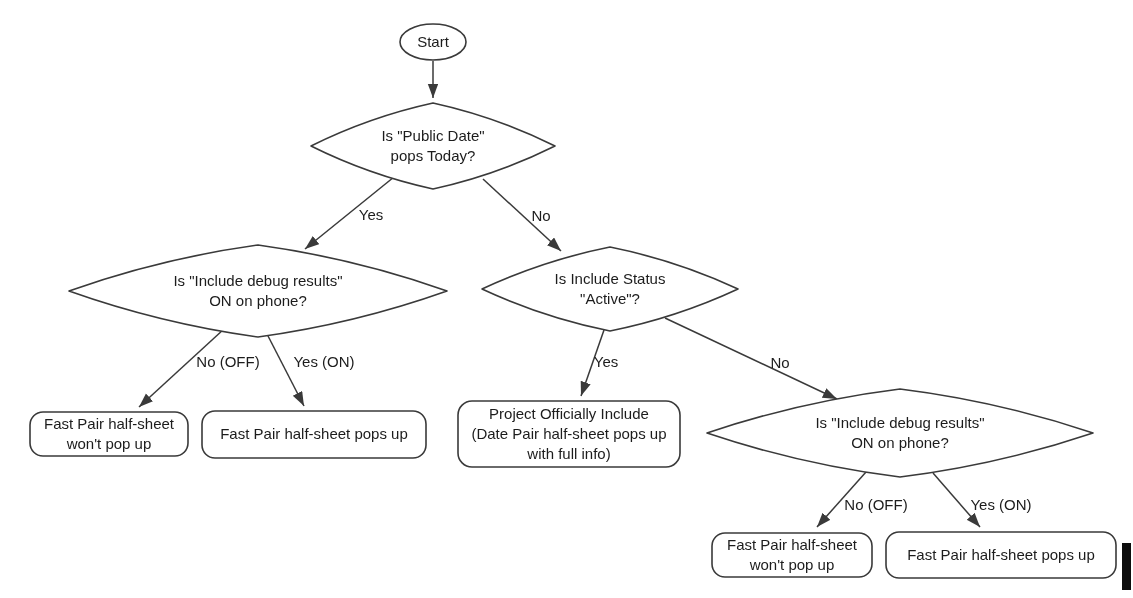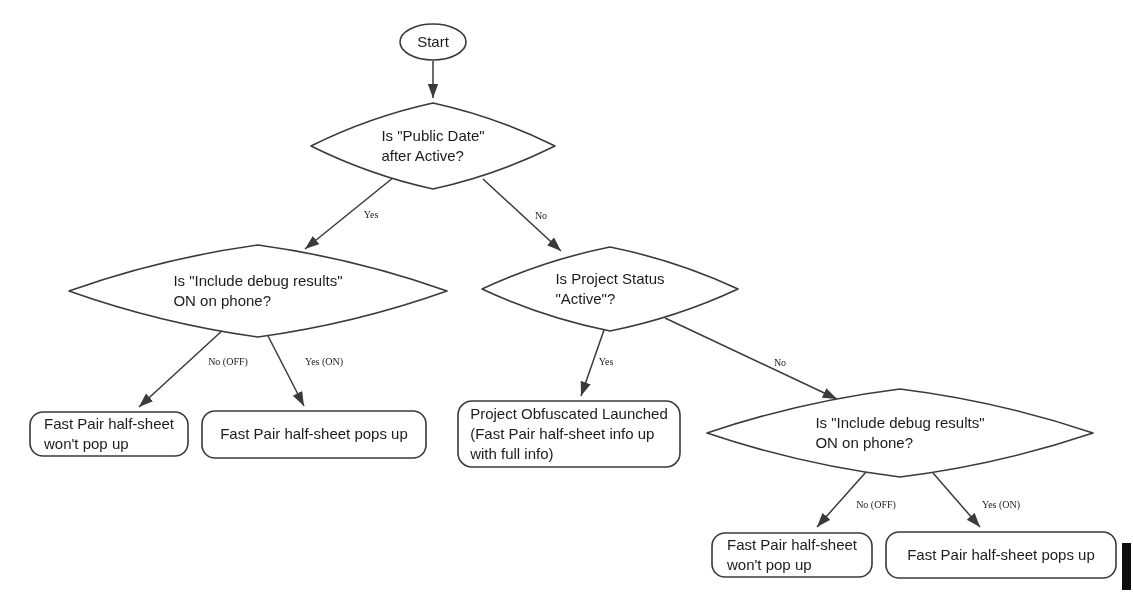--- a/index.html
+++ b/index.html
@@ -10,26 +10,26 @@
     position:relative; width:1133px; height:598px; background:var(--bg);
     font-family:"Liberation Sans", sans-serif; color:var(--text); overflow:hidden;
   }
   .canvas svg{position:absolute; left:0; top:0;}
   .shape{fill:#ffffff; stroke:var(--stroke); stroke-width:1.6; stroke-linejoin:round;}
   .edge{stroke:var(--stroke); stroke-width:1.5; fill:none;}
   .arrowhead-fill{fill:var(--stroke);}
   .cursor-bar{fill:#0d0d0d;}
   .node-label{
     position:absolute; transform:translate(-50%,-50%);
-    font-size:15px; line-height:20px; white-space:nowrap;
+    text-align:center; font-size:15px; line-height:20px; white-space:nowrap;
   }
   .node-label span{display:block;}
   .edge-label{
     position:absolute; transform:translate(-50%,-50%);
-    font-size:10px; white-space:nowrap;font-family:Liberation Serif, serif;
+    font-size:15px; white-space:nowrap;
   }
 </style>
 </head>
 <body>
 
 <div class="canvas">
 
   <svg width="1133" height="598" viewBox="0 0 1133 598">
     <defs>
       <marker id="arrowhead" markerWidth="10" markerHeight="8" refX="9.5" refY="3.5" orient="auto">
@@ -59,50 +59,50 @@
     <rect class="shape" x="712" y="533" width="160" height="44" rx="13"></rect>
     <rect class="shape" x="886" y="532" width="230" height="46" rx="13"></rect>
 
     <rect class="cursor-bar" x="1122" y="543" width="9" height="47"></rect>
   </svg>
 
   <div class="node-label" style="left:433px; top:42px;">Start</div>
 
   <div class="node-label" style="left:433px; top:146px;">
     <span>Is "Public Date"</span>
-    <span>after Active?</span>
+    <span>pops Today?</span>
   </div>
 
   <div class="node-label" style="left:258px; top:291px;">
     <span>Is "Include debug results"</span>
     <span>ON on phone?</span>
   </div>
 
   <div class="node-label" style="left:610px; top:289px;">
-    <span>Is Project Status</span>
+    <span>Is Include Status</span>
     <span>"Active"?</span>
   </div>
 
   <div class="node-label" style="left:900px; top:433px;">
     <span>Is "Include debug results"</span>
     <span>ON on phone?</span>
   </div>
 
   <div class="node-label" style="left:109px; top:434px;">
     <span>Fast Pair half-sheet</span>
     <span>won't pop up</span>
   </div>
 
   <div class="node-label" style="left:314px; top:434px;">
     <span>Fast Pair half-sheet pops up</span>
   </div>
 
   <div class="node-label" style="left:569px; top:434px;">
-    <span>Project Obfuscated Launched</span>
-    <span>(Fast Pair half-sheet info up</span>
+    <span>Project Officially Include</span>
+    <span>(Date Pair half-sheet pops up</span>
     <span>with full info)</span>
   </div>
 
   <div class="node-label" style="left:792px; top:555px;">
     <span>Fast Pair half-sheet</span>
     <span>won't pop up</span>
   </div>
 
   <div class="node-label" style="left:1001px; top:555px;">
     <span>Fast Pair half-sheet pops up</span>

